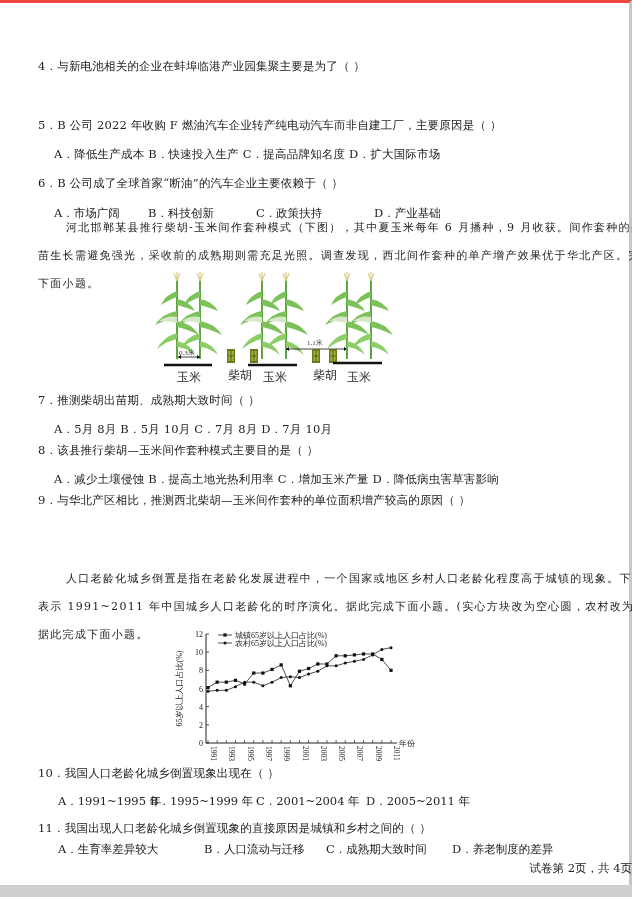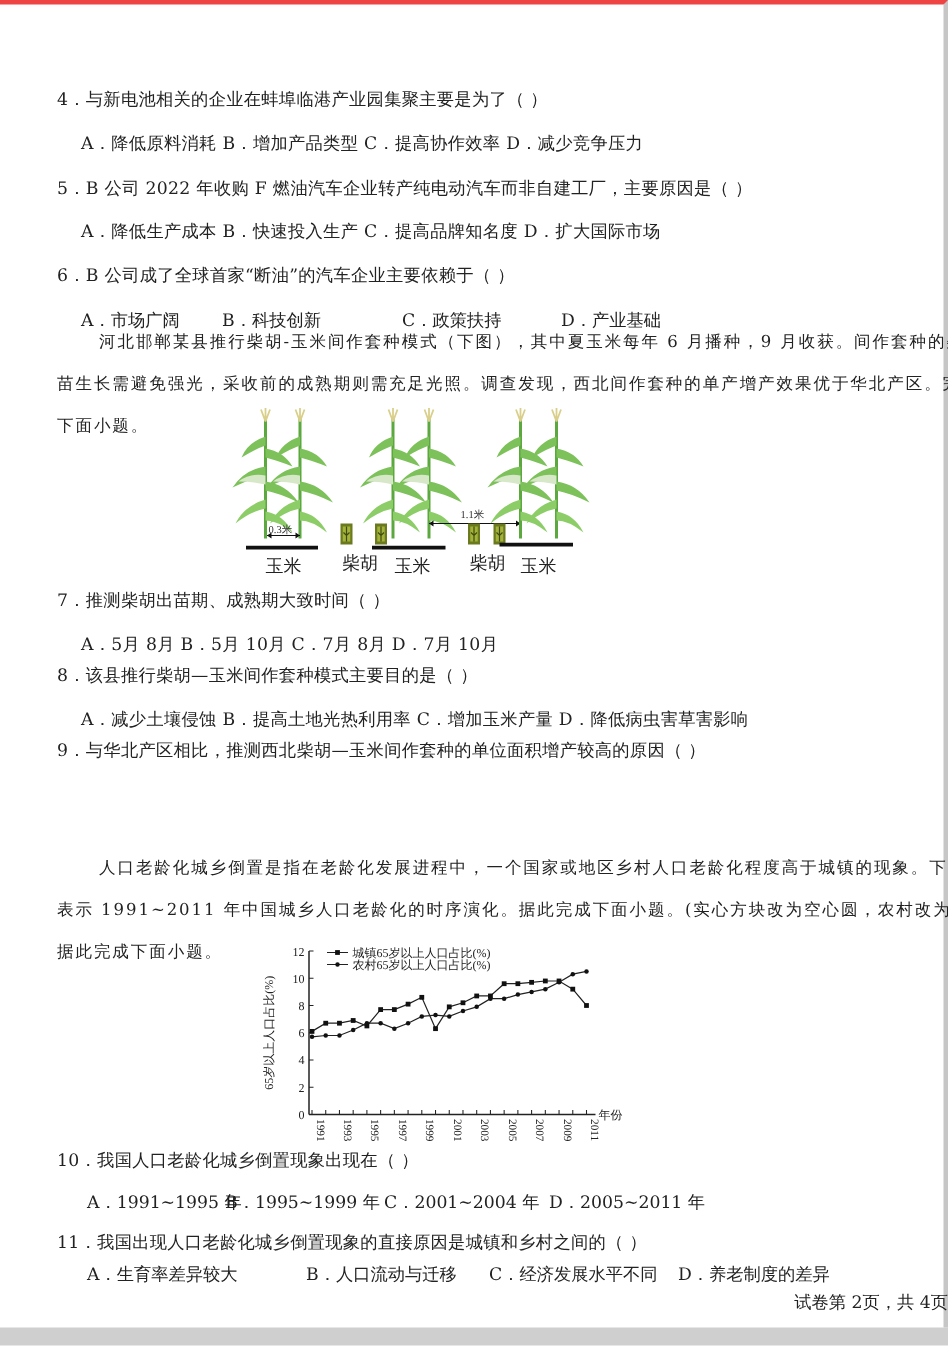--- a/index.html
+++ b/index.html
@@ -15,30 +15,29 @@
   .figure{position:absolute;left:150px;top:268px;width:280px;height:115px;}
   .chart{position:absolute;left:170px;top:622px;width:260px;height:140px;}
   .footer{position:absolute;left:0;width:632px;text-align:right;font-size:11.5px;}
 </style>
 </head>
 <body>
 
 <div class="page">
 
   <div class="line q" style="top:56px">4．与新电池相关的企业在蚌埠临港产业园集聚主要是为了（    ）</div>
-  <div class="line opt" style="top:85px">A．降低原料消耗 B．增加产品类型 C．提高协作效率 D．减少竞争压力</div>
 
   <div class="line q" style="top:115px">5．B 公司 2022 年收购 F 燃油汽车企业转产纯电动汽车而非自建工厂，主要原因是（    ）</div>
   <div class="line opt" style="top:144px">A．降低生产成本 B．快速投入生产 C．提高品牌知名度 D．扩大国际市场</div>
 
   <div class="line q" style="top:173px">6．B 公司成了全球首家“断油”的汽车企业主要依赖于（    ）</div>
   <div class="optrow" style="top:203px">
     <span style="left:0">A．市场广阔</span>
     <span style="left:94px">B．科技创新</span>
-    <span style="left:214px">C．政策扶持</span>
+    <span style="left:202px">C．政策扶持</span>
     <span style="left:320px">D．产业基础</span>
   </div>
 
   <div class="line para ind" style="top:217px">河北邯郸某县推行柴胡-玉米间作套种模式（下图），其中夏玉米每年 6 月播种，9 月收获。间作套种的柴胡幼</div>
   <div class="line para" style="top:245px">苗生长需避免强光，采收前的成熟期则需充足光照。调查发现，西北间作套种的单产增产效果优于华北产区。完成</div>
   <div class="line para" style="top:273px">下面小题。</div>
 
   <div class="figure">
     <svg width="280" height="115" viewBox="0 0 280 115">
       <defs>
@@ -217,18 +216,18 @@
     <span style="left:4px">A．1991~1995 年</span>
     <span style="left:96px">B．1995~1999 年</span>
     <span style="left:202px">C．2001~2004 年</span>
     <span style="left:312px">D．2005~2011 年</span>
   </div>
 
   <div class="line q" style="top:818px">11．我国出现人口老龄化城乡倒置现象的直接原因是城镇和乡村之间的（    ）</div>
   <div class="optrow" style="top:839px">
     <span style="left:4px">A．生育率差异较大</span>
     <span style="left:150px">B．人口流动与迁移</span>
-    <span style="left:272px">C．经济发展水平不同</span>
+    <span style="left:272px">C．成熟期大致时间</span>
     <span style="left:398px">D．养老制度的差异</span>
   </div>
 
   <div class="footer" style="top:858px">试卷第 2页，共 4页</div>
 </div>
 
 </body></html>

